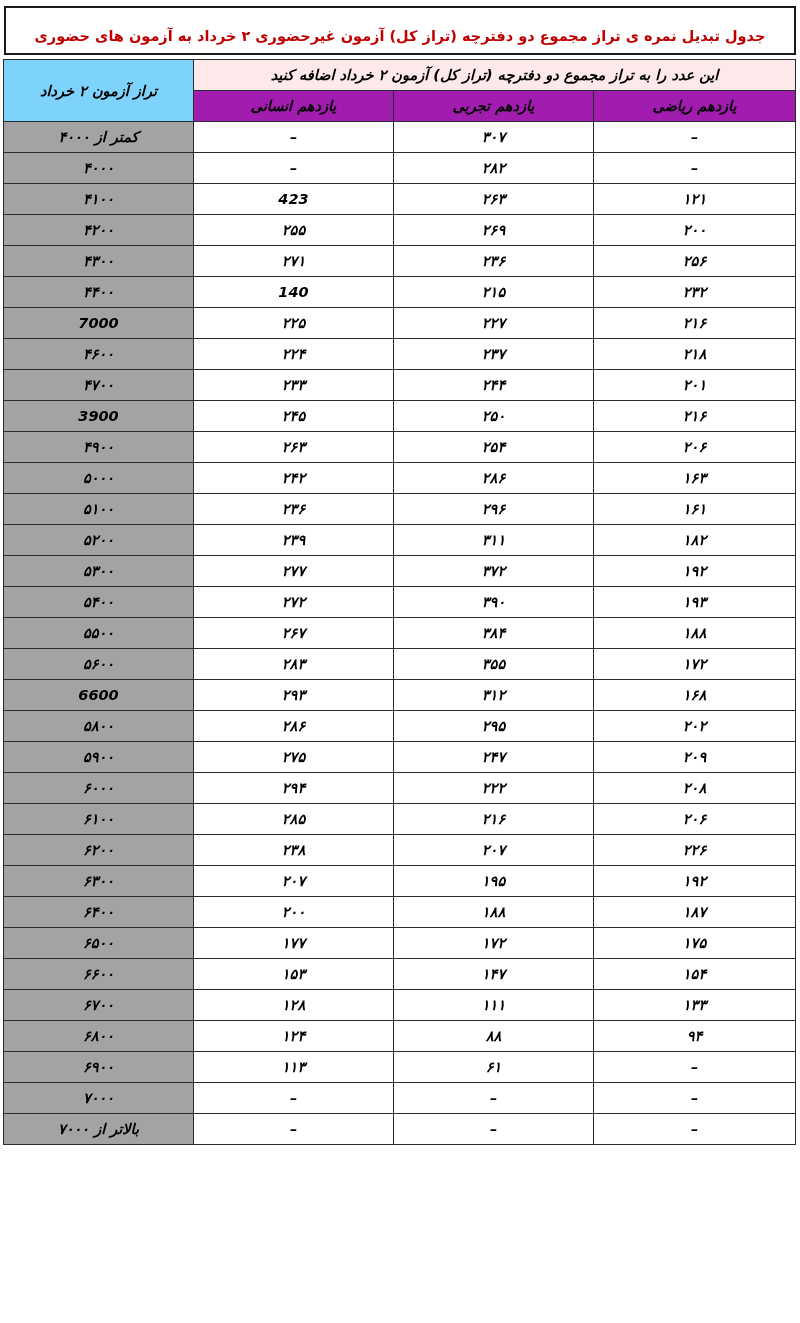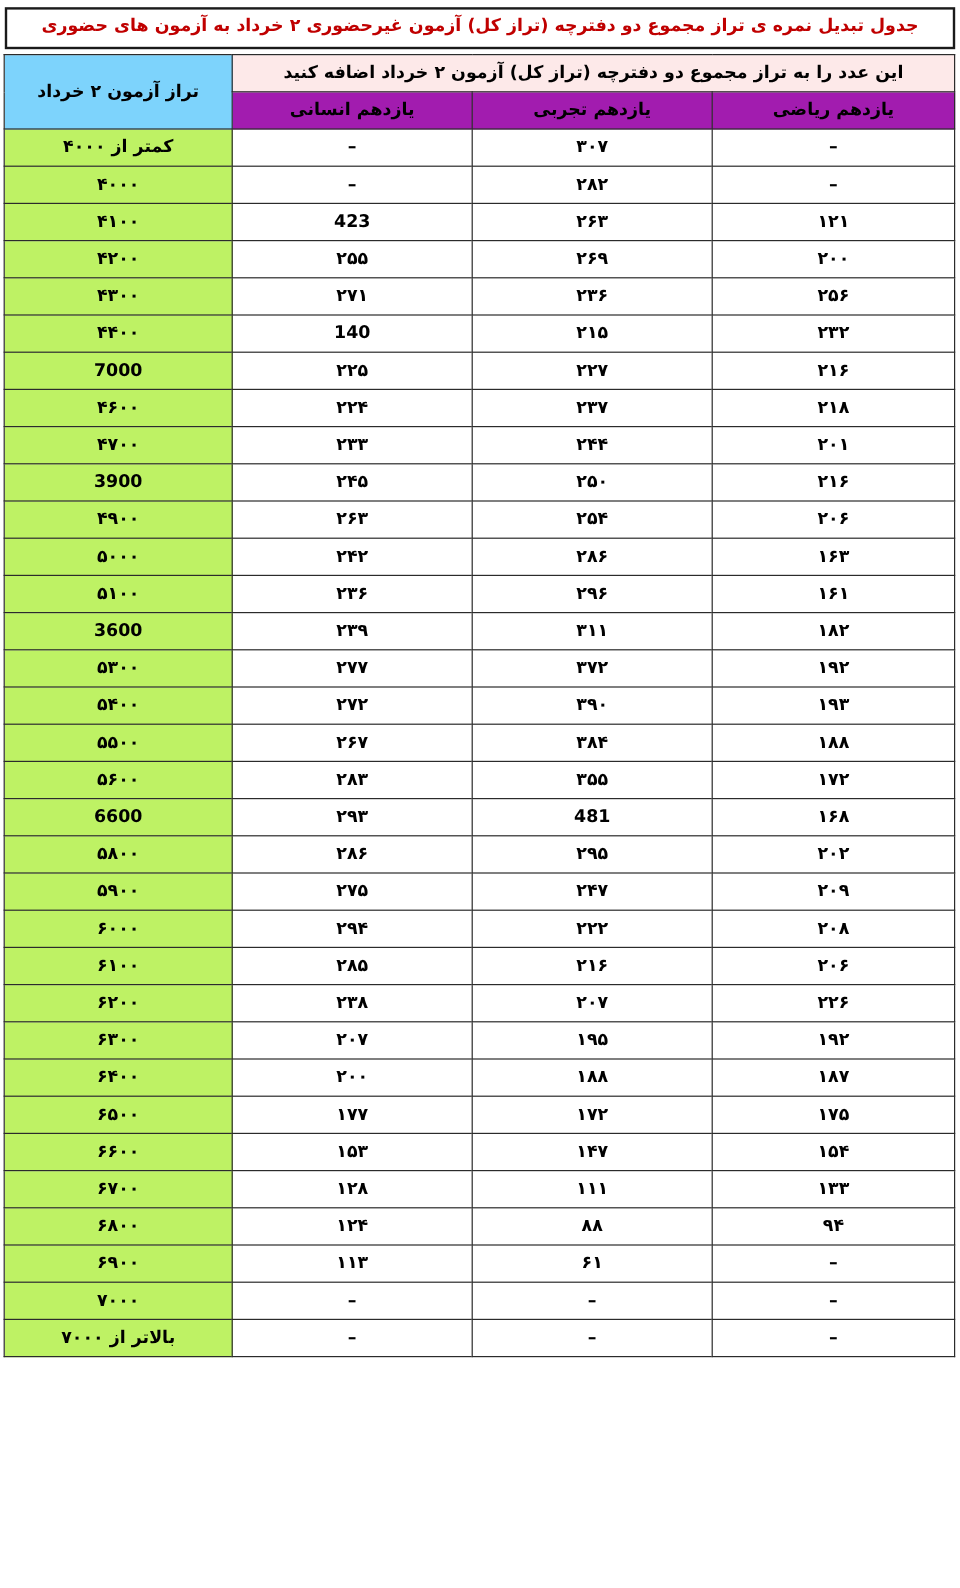--- a/index.html
+++ b/index.html
@@ -19,35 +19,36 @@
     height: 1323px;
     position: relative;
     box-sizing: border-box;
     padding: 0;
   }
   .title-bar {
     margin: 6px 4px 4px 4px;
     border: 2px solid #1a1a1a;
     background: #ffffff;
     text-align: center;
-    padding: 6px 4px 8px 4px;
+    padding: 20px 4px 8px 4px;
     box-sizing: border-box;
   }
   .title-text {
     color: #c00000;
     font-size: 14.5px;
     font-weight: bold;
     line-height: 1.2;
     letter-spacing: 0;
   }
   table.grid {
     width: 792px;
     margin: 0 4px;
     border-collapse: collapse;
     table-layout: fixed;
+    font-style: italic;
   }
   table.grid td, table.grid th {
     border: 1px solid #2b2b2b;
     text-align: center;
     vertical-align: middle;
     font-size: 14.5px;
     font-weight: bold;
     padding: 0;
     height: 31px;
     box-sizing: border-box;
@@ -69,21 +70,21 @@
     height: 34px;
     font-size: 14.5px;
     font-weight: bold;
   }
   td.val {
     background: #ffffff;
     font-size: 15px;
     font-weight: bold;
   }
   td.rowlabel {
-    background: #bef264;
+    background: #a3a3a3;
     font-size: 15px;
     font-weight: bold;
   }
   .c-rank { width: 190px; }
   .c-hum  { width: 200px; }
   .c-exp  { width: 200px; }
   .c-math { width: 202px; }
 </style>
 </head>
 <body>
@@ -188,21 +189,21 @@
         <tr>
           <td class="val">۱۶۱</td>
           <td class="val">۲۹۶</td>
           <td class="val">۲۳۶</td>
           <td class="rowlabel">۵۱۰۰</td>
         </tr>
         <tr>
           <td class="val">۱۸۲</td>
           <td class="val">۳۱۱</td>
           <td class="val">۲۳۹</td>
-          <td class="rowlabel">3600</td>
+          <td class="rowlabel">۵۲۰۰</td>
         </tr>
         <tr>
           <td class="val">۱۹۲</td>
           <td class="val">۳۷۲</td>
           <td class="val">۲۷۷</td>
           <td class="rowlabel">۵۳۰۰</td>
         </tr>
         <tr>
           <td class="val">۱۹۳</td>
           <td class="val">۳۹۰</td>
@@ -216,21 +217,21 @@
           <td class="rowlabel">۵۵۰۰</td>
         </tr>
         <tr>
           <td class="val">۱۷۲</td>
           <td class="val">۳۵۵</td>
           <td class="val">۲۸۳</td>
           <td class="rowlabel">۵۶۰۰</td>
         </tr>
         <tr>
           <td class="val">۱۶۸</td>
-          <td class="val">481</td>
+          <td class="val">۳۱۲</td>
           <td class="val">۲۹۳</td>
           <td class="rowlabel">6600</td>
         </tr>
         <tr>
           <td class="val">۲۰۲</td>
           <td class="val">۲۹۵</td>
           <td class="val">۲۸۶</td>
           <td class="rowlabel">۵۸۰۰</td>
         </tr>
         <tr>

